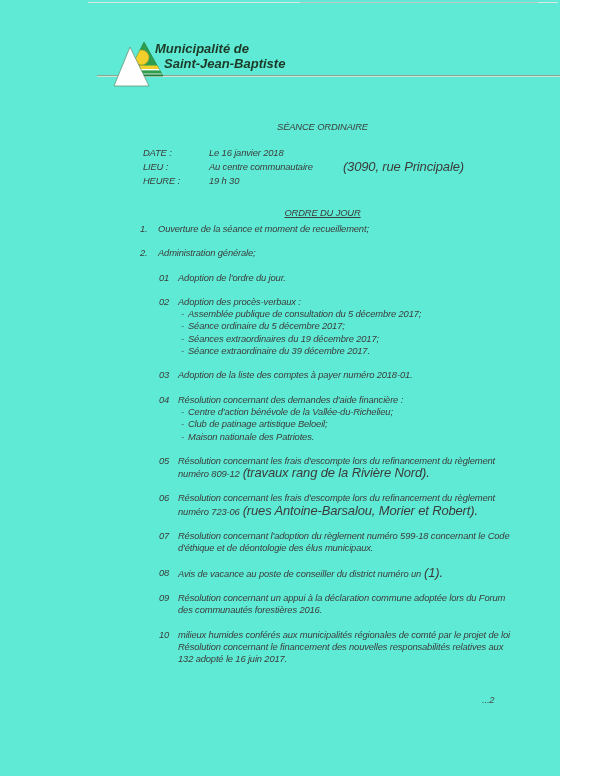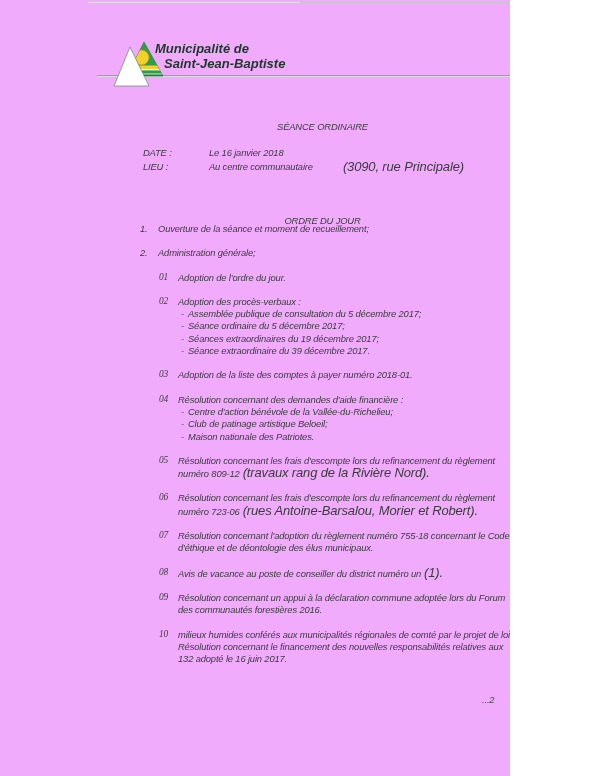--- a/index.html
+++ b/index.html
@@ -1,49 +1,49 @@
 <!DOCTYPE html>
 <html style="--logo-green: #2f9e4c; --logo-green-dark: #1f7a38; --logo-yellow: #f2cf2b; --logo-sun-outline: #b09a28; --logo-outline: #5c8a6b; --logo-text: #1d3a28; --rule: #86ab93;"><head>
 <meta charset="utf-8">
 <style>
   html,body { margin:0; padding:0; background:#ffffff; }
   .page {
-    position:relative; width:510px; height:776px;
-    background:#f0abfc; overflow:hidden;
+    position:relative; width:560px; height:776px;
+    background:#5eead4; overflow:hidden;
     font-family:"Liberation Sans", sans-serif;
     font-style:italic;
     color:#3c3c3c;
     font-size:9.4px;
     letter-spacing:-0.15px;
   }
   
   .scan-line-1 { position:absolute; top:2px; left:88px; width:470px; height:1px; background:#e2e2e2; }
   .scan-line-2 { position:absolute; top:2px; left:300px; width:238px; height:1px; background:#c6c6c6; }
 
   
   .logo-svg { position:absolute; left:105px; top:38px; width:62px; height:52px; }
   .logo-text { position:absolute; left:155px; top:42px; color:var(--logo-text,#1d3a28);
                font-weight:bold; font-size:13px; line-height:14.5px; letter-spacing:0; }
   .logo-text .l2 { margin-left:9px; }
   .header-rule  { position:absolute; left:97px; top:75px; width:500px; height:1px; background:var(--rule,#86ab93); }
   .header-rule2 { position:absolute; left:97px; top:76px; width:500px; height:1px; background:#d3e2d8; }
 
   .doc-title { position:absolute; left:140px; width:365px; text-align:center; }
   .title-seance { top:121px; }
-  .title-ordre  { top:215px; }
+  .title-ordre  { top:207px;text-decoration:underline; }
 
   .meta { position:absolute; top:146px; left:143px; }
   .meta-row { display:flex; line-height:14px; white-space:nowrap;gap:27px; }
   .meta-label { width:39px; flex:none; }
 
   .agenda { position:absolute; top:223px; left:0px; width:600px; }
   .item { display:flex; margin-bottom:12px; }
   .item .num { flex:none; }
   .item.level1 { margin-left:140px; } .item.level1 .num { width:18px; }
-  .item.level2 { margin-left:159px; } .item.level2 .num { width:19px;font-family:Liberation Serif, serif; }
+  .item.level2 { margin-left:159px; } .item.level2 .num { width:19px; }
   .line, .bullet { line-height:12.3px; white-space:nowrap; }
   .bullet { display:flex; margin-left:3px; }
   .bullet .dash { width:7px; flex:none; }
   .small { font-size:13px; margin-left:3px; }
 
   .footer-num { position:absolute; top:694px; left:482px; font-size:9.4px; color:#474747; }
 </style>
 </head>
 <body>
 
@@ -86,20 +86,24 @@
   <div class="meta">
     <div class="meta-row">
       <span class="meta-label">DATE :</span>
       <span>Le 16 janvier 2018</span>
     </div>
     <div class="meta-row">
       <span class="meta-label">LIEU :</span>
       <span>Au centre communautaire</span>
       <span class="small">(3090, rue Principale)</span>
     </div>
+    <div class="meta-row">
+      <span class="meta-label">HEURE :</span>
+      <span>19 h 30</span>
+    </div>
   </div>
 
   <div class="doc-title title-ordre">ORDRE DU JOUR</div>
 
   <div class="agenda" id="agenda-list">
       <div class="item level1">
         <span class="num">1.</span>
         <div class="body">
           <div class="line"><span>Ouverture de la séance et moment de recueillement;</span></div>
         </div>
@@ -172,21 +176,21 @@
       <div class="item level2">
         <span class="num">06</span>
         <div class="body">
           <div class="line"><span>Résolution concernant les frais d'escompte lors du refinancement du règlement</span></div>
           <div class="line"><span>numéro 723-06</span><span class="small">(rues Antoine-Barsalou, Morier et Robert).</span></div>
         </div>
       </div>
       <div class="item level2">
         <span class="num">07</span>
         <div class="body">
-          <div class="line"><span>Résolution concernant l'adoption du règlement numéro 755-18 concernant le Code</span></div>
+          <div class="line"><span>Résolution concernant l'adoption du règlement numéro 599-18 concernant le Code</span></div>
           <div class="line"><span>d'éthique et de déontologie des élus municipaux.</span></div>
         </div>
       </div>
       <div class="item level2">
         <span class="num">08</span>
         <div class="body">
           <div class="line"><span>Avis de vacance au poste de conseiller du district numéro un</span><span class="small">(1).</span></div>
         </div>
       </div>
       <div class="item level2">

